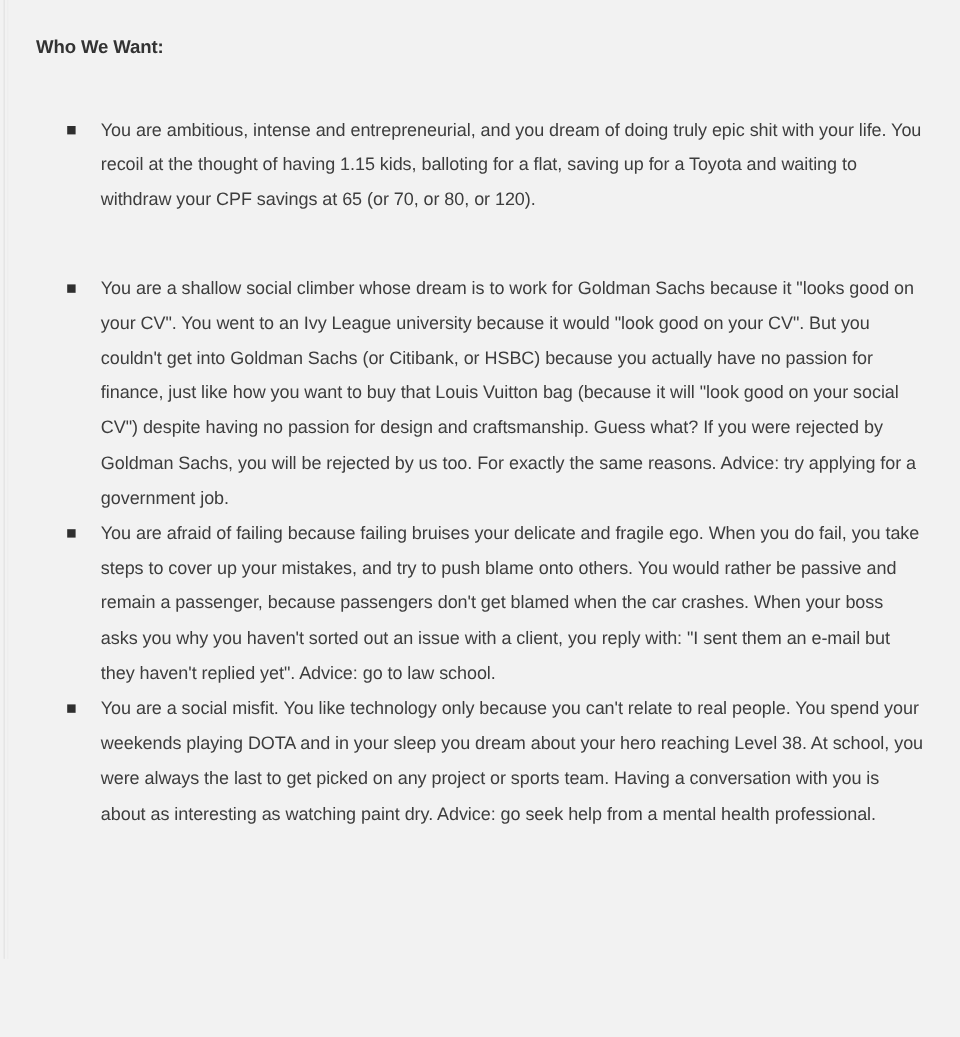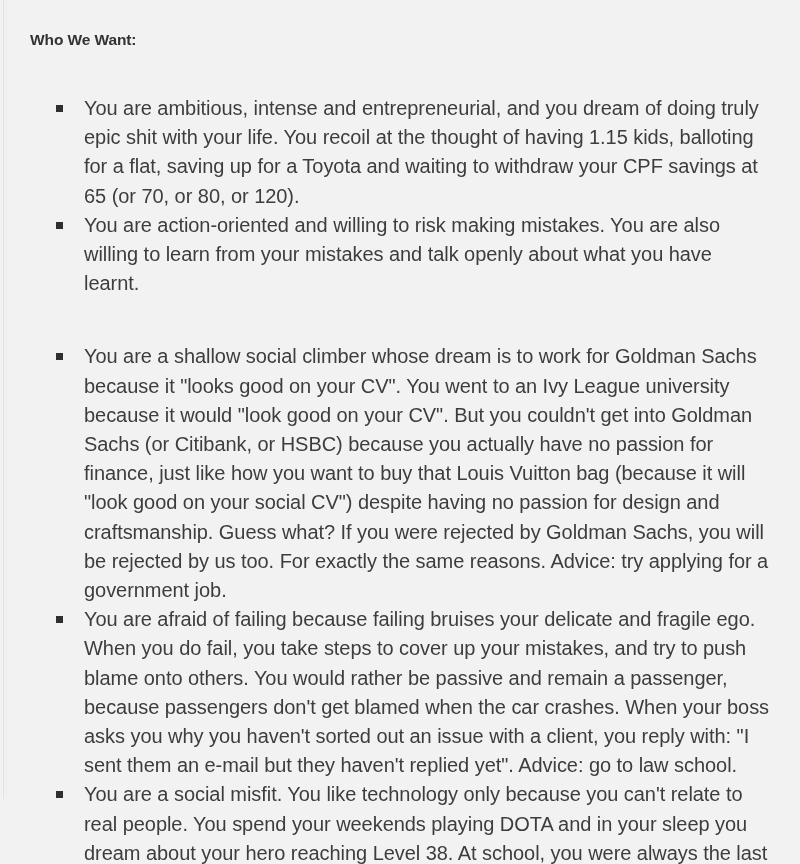--- a/index.html
+++ b/index.html
@@ -54,21 +54,21 @@
     padding: 0;
     list-style: none;
   }
   ul.bullet-list.first { margin-top: 44px; }
   ul.bullet-list.second { margin-top: 44px; }
 
   ul.bullet-list > li {
     position: relative;
     padding-left: 28px;
     margin: 0 0 0 26px;
-    font-size: 20px;
+    font-size: 15px;
     line-height: 29.2px;
     color: #3d3d3d;
     letter-spacing: -0.05px;
   }
   .bullet-marker {
     position: absolute;
     left: 0;
     top: 11px;
     width: 7px;
     height: 7px;
@@ -87,24 +87,20 @@
 
   <div id="content">
 
     <h2 class="section-heading first">Who We Want:</h2>
 
     <ul class="bullet-list first">
       <li>
         <span class="bullet-marker"></span>
         <span class="li-text">You are ambitious, intense and entrepreneurial, and you dream of doing truly epic shit with your life. You recoil at the thought of having 1.15 kids, balloting for a flat, saving up for a Toyota and waiting to withdraw your CPF savings at 65 (or 70, or 80, or 120).</span>
       </li>
-      <li>
-        <span class="bullet-marker"></span>
-        <span class="li-text">You are action-oriented and willing to risk making mistakes. You are also willing to learn from your mistakes and talk openly about what you have learnt.</span>
-      </li>
     </ul>
 
 
     <ul class="bullet-list second">
       <li>
         <span class="bullet-marker"></span>
         <span class="li-text">You are a shallow social climber whose dream is to work for Goldman Sachs because it "looks good on your CV". You went to an Ivy League university because it would "look good on your CV". But you couldn't get into Goldman Sachs (or Citibank, or HSBC) because you actually have no passion for finance, just like how you want to buy that Louis Vuitton bag (because it will "look good on your social CV") despite having no passion for design and craftsmanship. Guess what? If you were rejected by Goldman Sachs, you will be rejected by us too. For exactly the same reasons. Advice: try applying for a government job.</span>
       </li>
       <li>
         <span class="bullet-marker"></span>

